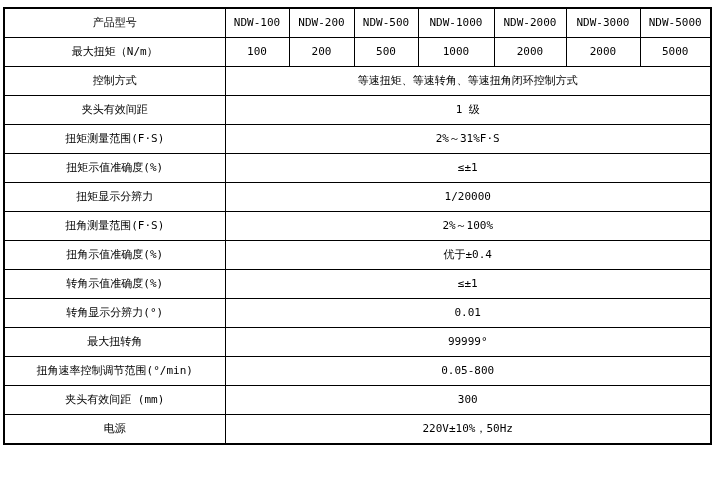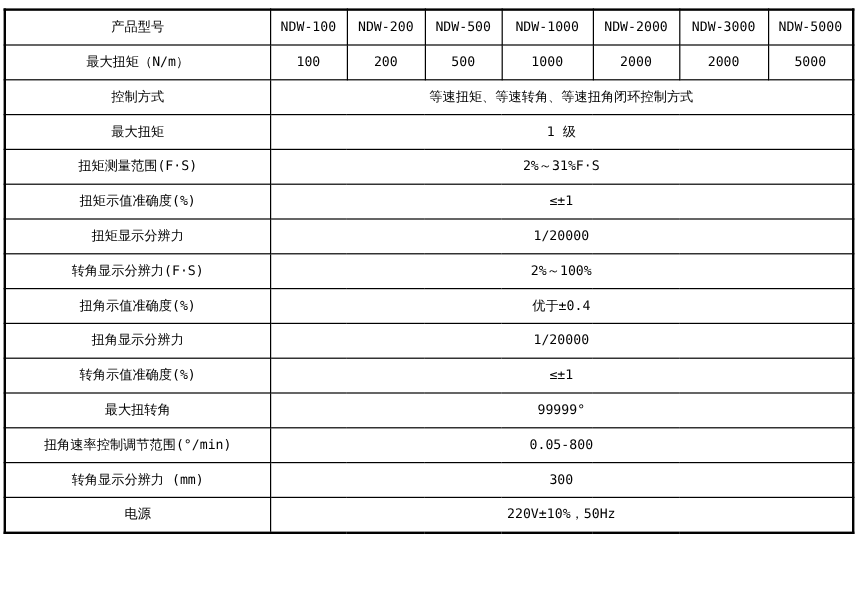--- a/index.html
+++ b/index.html
@@ -72,61 +72,61 @@
         <td>1000</td>
         <td>2000</td>
         <td>2000</td>
         <td>5000</td>
       </tr>
       <tr>
         <td class="label-cell">控制方式</td>
         <td colspan="7">等速扭矩、等速转角、等速扭角闭环控制方式</td>
       </tr>
       <tr>
-        <td class="label-cell">最大扭矩</td>
+        <td class="label-cell">夹头有效间距</td>
         <td colspan="7">1 级</td>
       </tr>
       <tr>
         <td class="label-cell">扭矩测量范围(F·S)</td>
         <td colspan="7">2%～31%F·S</td>
       </tr>
       <tr>
         <td class="label-cell">扭矩示值准确度(%)</td>
         <td colspan="7">≤±1</td>
       </tr>
       <tr>
         <td class="label-cell">扭矩显示分辨力</td>
         <td colspan="7">1/20000</td>
       </tr>
       <tr>
-        <td class="label-cell">转角显示分辨力(F·S)</td>
+        <td class="label-cell">扭角测量范围(F·S)</td>
         <td colspan="7">2%～100%</td>
       </tr>
       <tr>
         <td class="label-cell">扭角示值准确度(%)</td>
         <td colspan="7">优于±0.4</td>
       </tr>
       <tr>
-        <td class="label-cell">扭角显示分辨力</td>
-        <td colspan="7">1/20000</td>
+        <td class="label-cell">转角示值准确度(%)</td>
+        <td colspan="7">≤±1</td>
       </tr>
       <tr>
-        <td class="label-cell">转角示值准确度(%)</td>
-        <td colspan="7">≤±1</td>
+        <td class="label-cell">转角显示分辨力(°)</td>
+        <td colspan="7">0.01</td>
       </tr>
       <tr>
         <td class="label-cell">最大扭转角</td>
         <td colspan="7">99999°</td>
       </tr>
       <tr>
         <td class="label-cell">扭角速率控制调节范围(°/min)</td>
         <td colspan="7">0.05-800</td>
       </tr>
       <tr>
-        <td class="label-cell">转角显示分辨力 (mm)</td>
+        <td class="label-cell">夹头有效间距 (mm)</td>
         <td colspan="7">300</td>
       </tr>
       <tr>
         <td class="label-cell">电源</td>
         <td colspan="7">220V±10%，50Hz</td>
       </tr>
     </tbody>
   </table>
 </div>
 

